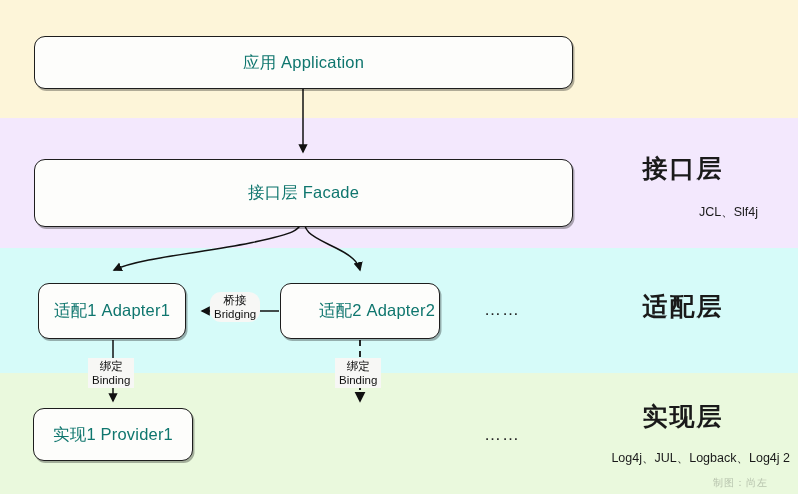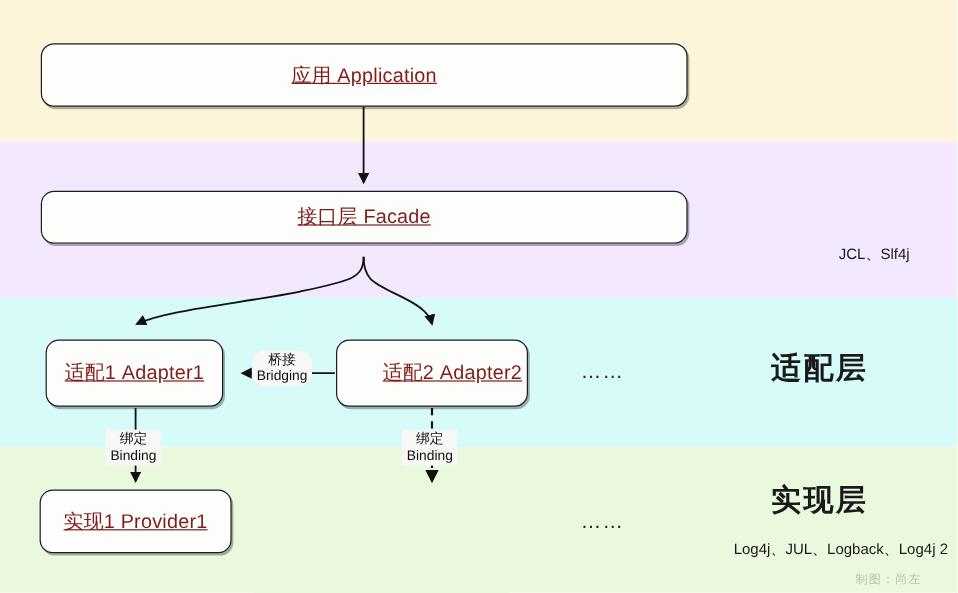--- a/index.html
+++ b/index.html
@@ -18,28 +18,27 @@
   #band-provider{top:373px;height:121px;background:#eaf9dd;}
 
   
   .node{
     position:absolute;
     background:#fdfdfb;
     border:1.6px solid #1d1d1d;
     border-radius:11px;
     box-sizing:border-box;
     display:flex;align-items:center;justify-content:center;
-    color:#7f1d1d;
+    color:#0f766e;
     font-size:16.5px;
     letter-spacing:.2px;
     box-shadow:1.5px 2px 0 rgba(0,0,0,.30);
-    text-decoration:underline;
   }
   #node-application{left:34px;top:36px;width:539px;height:53px;}
-  #node-facade{left:34px;top:159px;width:539px;height:44px;text-align:right;}
+  #node-facade{left:34px;top:159px;width:539px;height:68px;text-align:right;}
   #node-adapter1{left:38px;top:283px;width:148px;height:56px;}
   #node-adapter2{left:280px;top:283px;width:160px;height:56px;padding-left:34px;}
   #node-provider1{left:33px;top:408px;width:160px;height:53px;}
   #node-provider2{left:280px;top:408px;width:160px;height:53px;}
 
   
   #wires{position:absolute;left:0;top:0;width:798px;height:494px;pointer-events:none;}
 
   
   .edge-label{
@@ -140,20 +139,21 @@
   </div>
 
   <div class="edge-label" id="label-binding2">
     <div>绑定</div>
     <div>Binding</div>
   </div>
 
   <div class="ellipsis" id="ellipsis-adapter">……</div>
   <div class="ellipsis" id="ellipsis-provider">……</div>
 
+  <div class="layer-title" id="layer-facade-title">接口层</div>
   <div class="layer-sub" id="layer-facade-sub">JCL、Slf4j</div>
 
   <div class="layer-title" id="layer-adapter-title">适配层</div>
 
   <div class="layer-title" id="layer-provider-title">实现层</div>
   <div class="layer-sub" id="layer-provider-sub">Log4j、JUL、Logback、Log4j 2</div>
 
   <div id="watermark">制图：尚左</div>
 
 </div>

